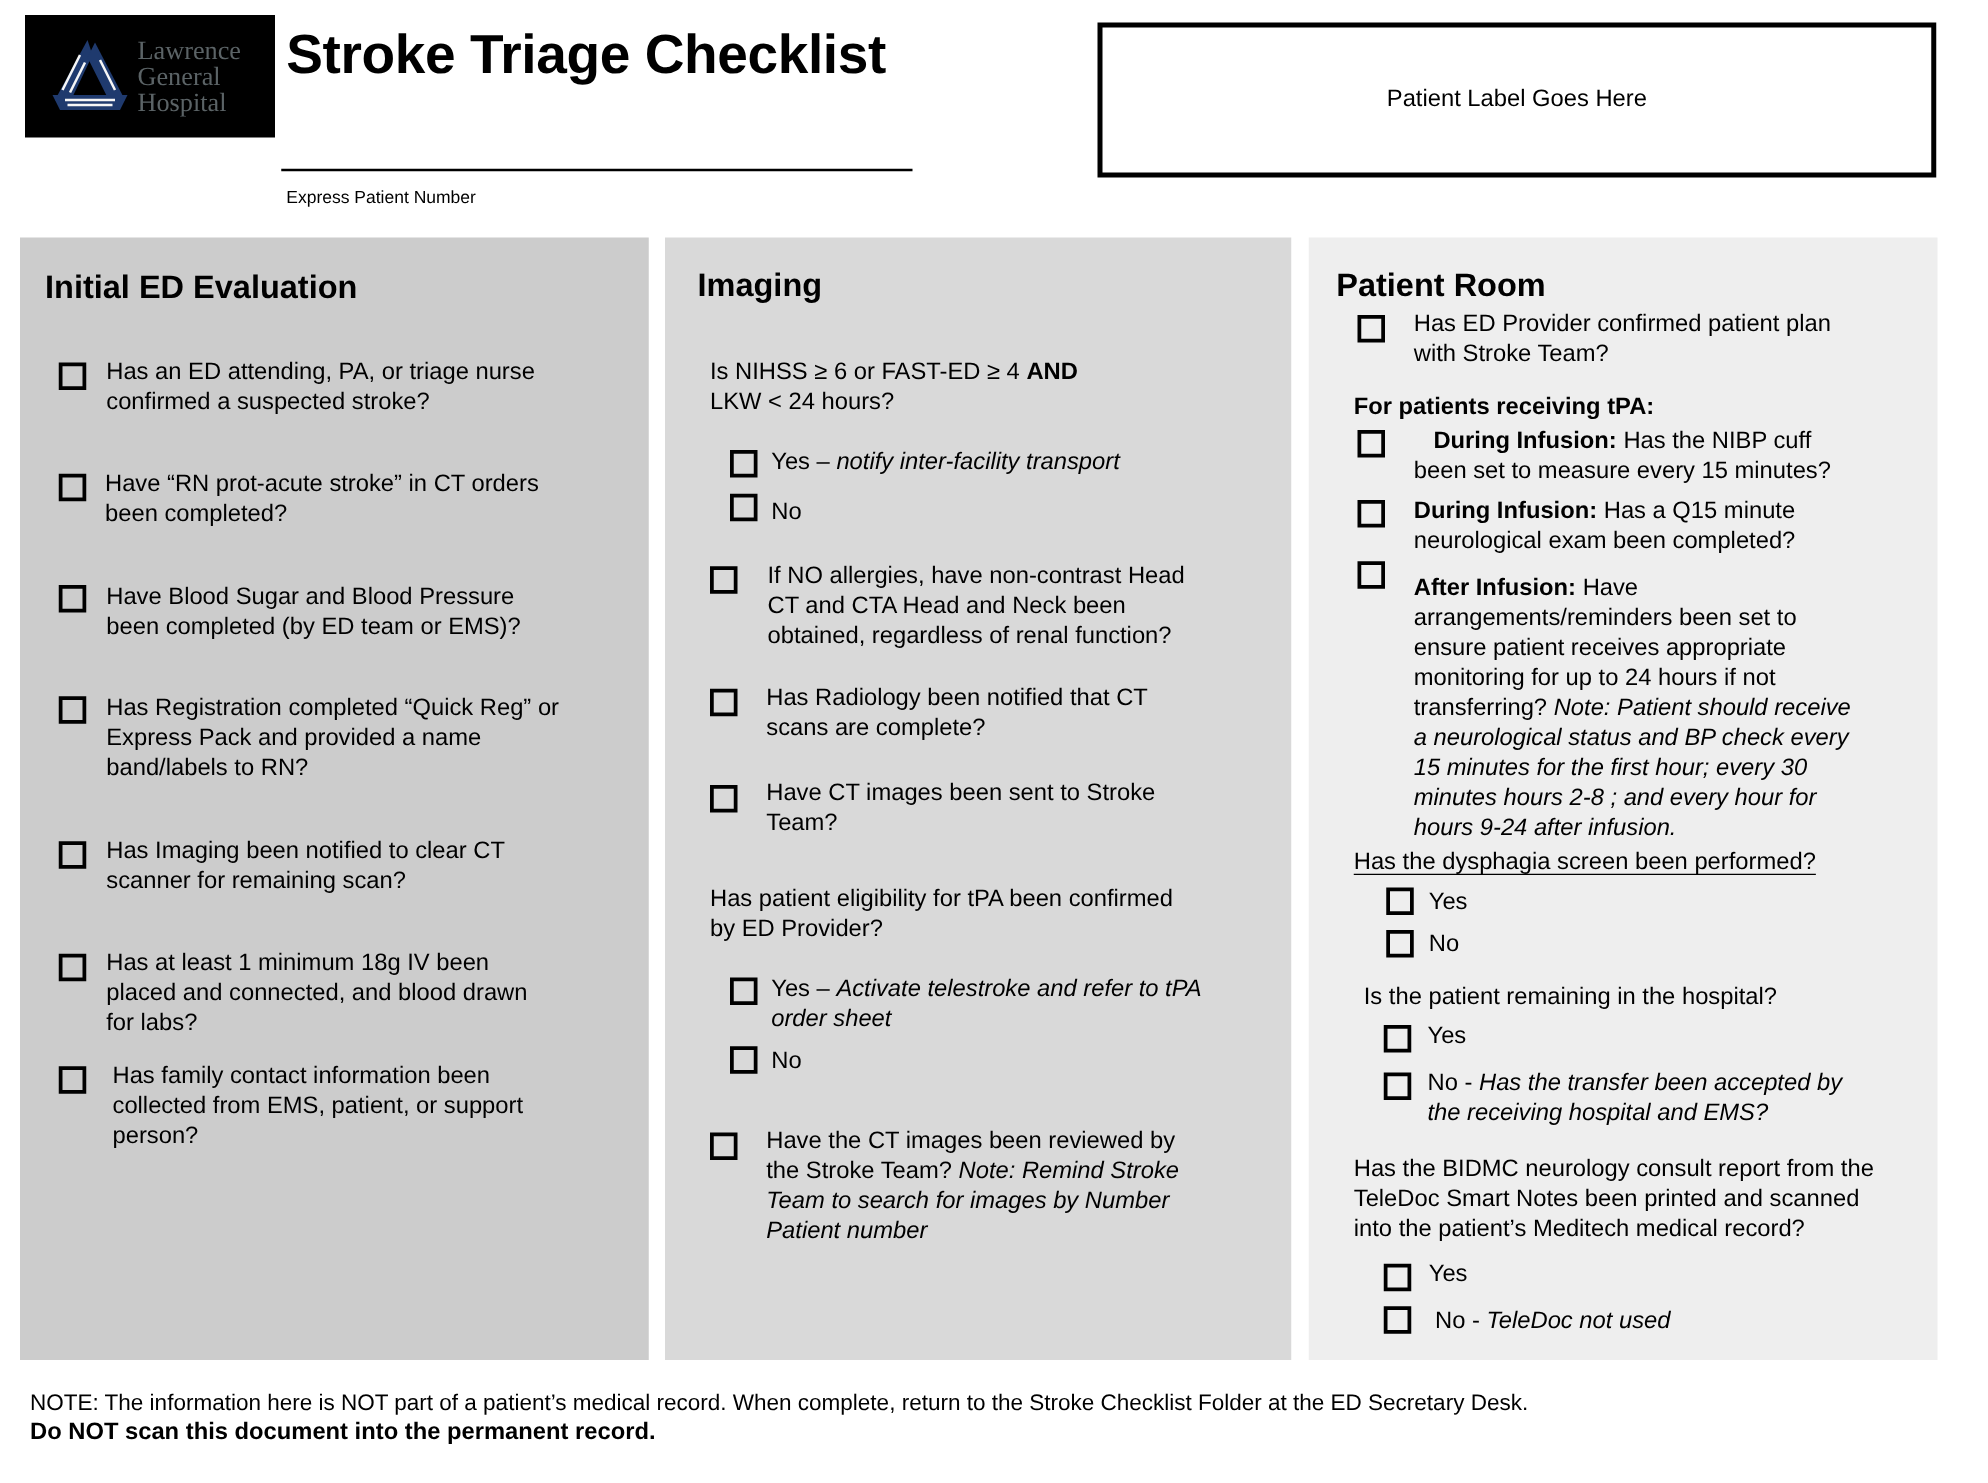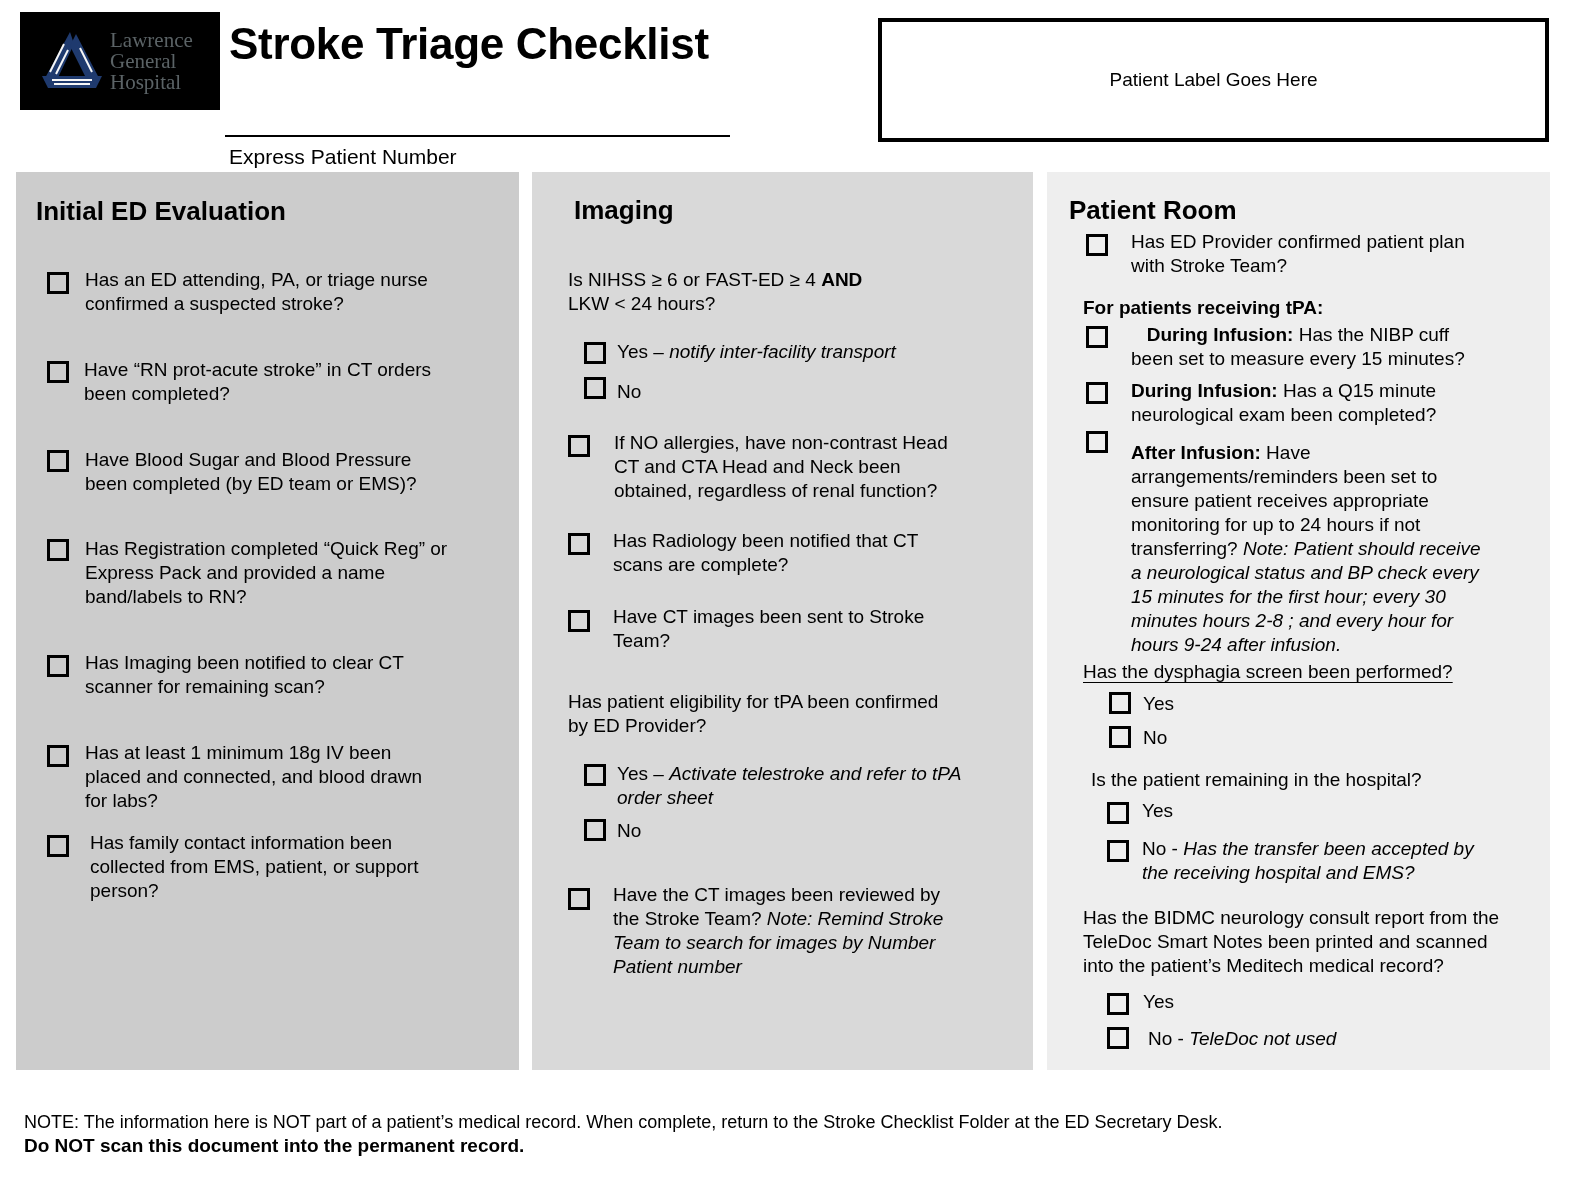--- a/index.html
+++ b/index.html
@@ -7,25 +7,25 @@
     body { position: relative; font-family: "Liberation Sans", sans-serif; color: #000; font-size: 19px; line-height: 24px; }
     .abs { position: absolute; }
 
     
     .logo { left: 20px; top: 12px; width: 200px; height: 98px; background: #000000; }
     .logo-mark { position: absolute; left: 20px; top: 18px; width: 64px; height: 60px; }
     .logo-text { position: absolute; left: 90px; top: 18px; font-family: "Liberation Serif", serif; font-size: 21px; line-height: 21px; color: #5b6366; }
     .logo-text div { white-space: nowrap; }
     .title { left: 229px; top: 18px; font-size: 44px; line-height: 52px; font-weight: bold; letter-spacing: -0.3px; }
     .epn-line { left: 225px; top: 135px; width: 505px; height: 2px; background: #000; }
-    .epn-label { left: 229px; top: 145px; font-size: 21px; }
+    .epn-label { left: 229px; top: 145px; font-size: 14px; }
     .label-box { left: 878px; top: 18px; width: 671px; height: 124px; border: 4px solid #000; display: flex; align-items: center; justify-content: center; font-size: 19px; }
 
     
-    .panel { top: 172px; height: 898px; text-decoration: underline; }
+    .panel { top: 190px; height: 898px; text-decoration: underline; }
     .p1 { left: 16px; width: 503px; background: #cccccc; }
     .p2 { left: 532px; width: 501px; background: #d9d9d9; }
     .p3 { left: 1047px; width: 503px; background: #eeeeee; }
     .panel-title { position: absolute; font-size: 26px; line-height: 30px; font-weight: bold; }
 
     .item { position: absolute; }
     .cb { position: absolute; width: 22px; height: 22px; border: 3px solid #000; background: transparent; }
     .txt { position: absolute; white-space: nowrap; }
     .txt div { white-space: nowrap; }
     .it { font-style: italic; }
@@ -121,21 +121,21 @@
     <div class="cb" style="left:31px; top:4px;"></div>
     <div class="txt" style="left:74px; top:0;">
       <div>Has family contact information been</div>
       <div>collected from EMS, patient, or support</div>
       <div>person?</div>
     </div>
   </div>
 </div>
 
 <div class="abs panel p2">
-  <div class="panel-title" style="left:26px; top:23px;margin-left:16px;">Imaging</div>
+  <div class="panel-title" style="left:26px; top:23px;">Imaging</div>
 
   <div class="txt" style="left:36px; top:96px;">
     <div><span>Is NIHSS ≥ 6 or FAST-ED ≥ 4 </span><span class="b">AND</span></div>
     <div>LKW &lt; 24 hours?</div>
   </div>
 
   <div class="item" style="left:0; top:168px;">
     <div class="cb" style="left:52px; top:2px;"></div>
     <div class="txt" style="left:85px; top:0;"><span>Yes – </span><span class="it">notify inter-facility transport</span></div>
   </div>

